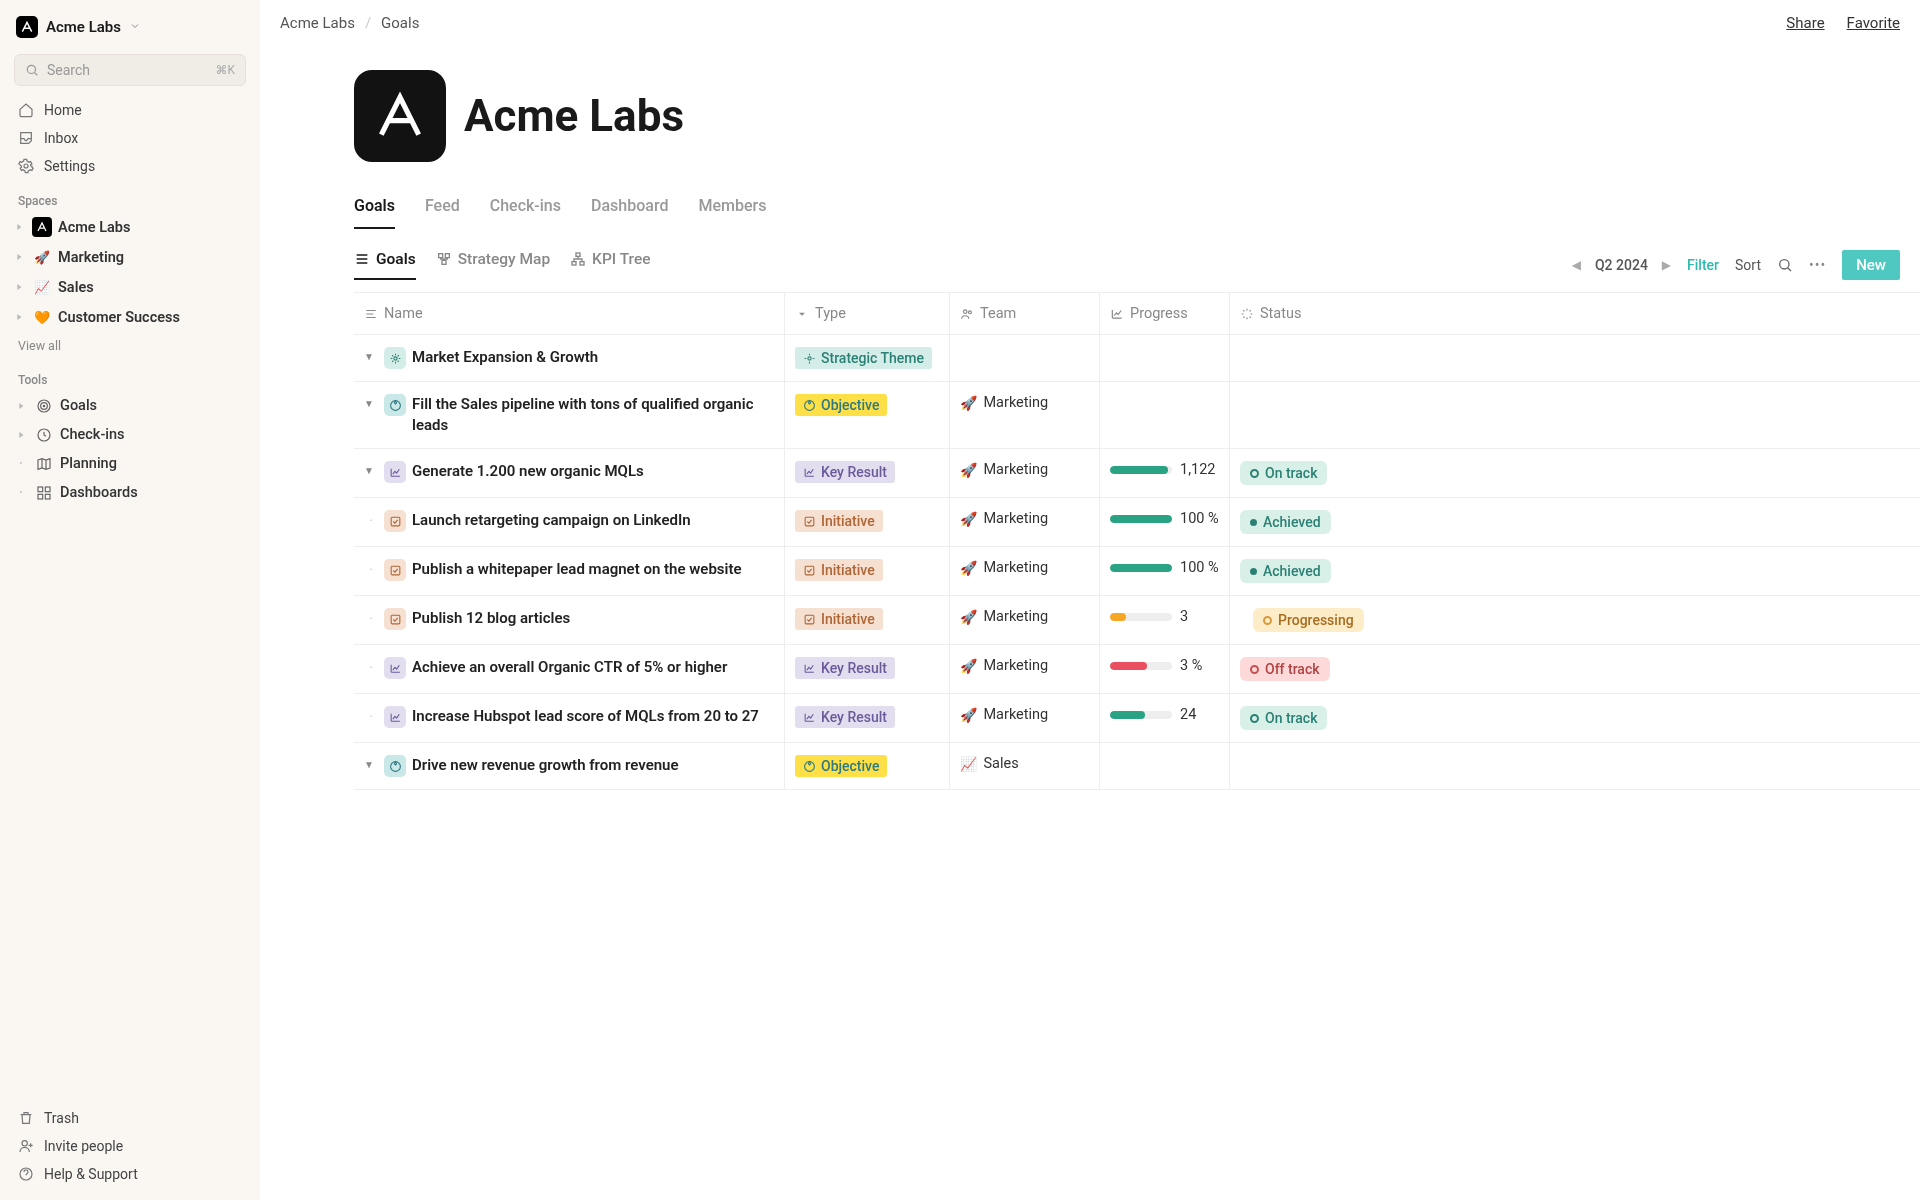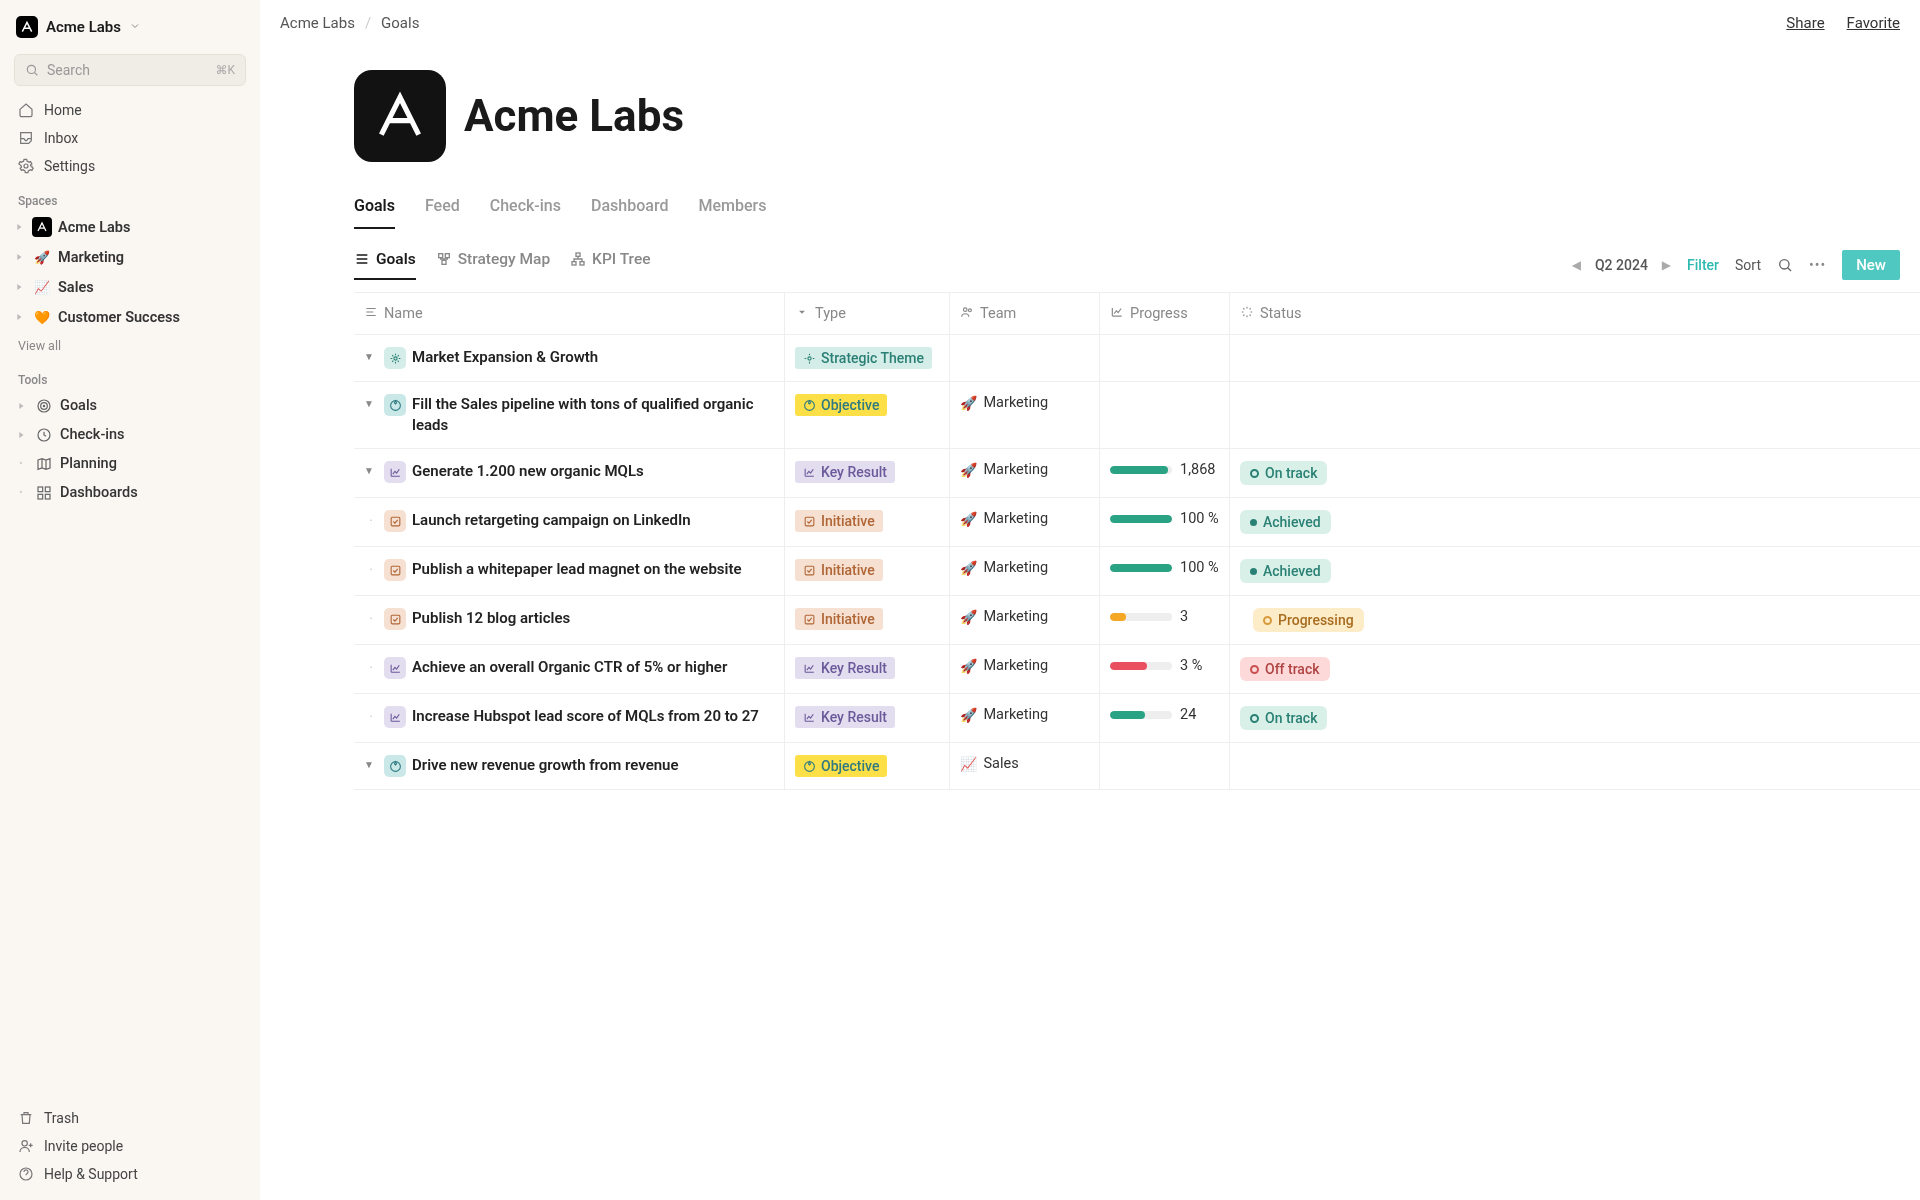--- a/index.html
+++ b/index.html
@@ -73,21 +73,21 @@
 .filter-link { color: #2dbab0; font-weight: 500; cursor: pointer; }
 .sort-link { color: #555; cursor: pointer; }
 .icon-btn { color: #666; cursor: pointer; display: flex; align-items: center; }
 .icon-btn svg { width: 16px; height: 16px; }
 .dots { cursor: pointer; color: #888; letter-spacing: 1px; }
 .new-btn { background: #4ec8c0; color: #fff; padding: 6px 14px; border-radius: 2px; font-weight: 500; cursor: pointer; font-size: 15px; }
 
 
 .table-wrap { flex: 1; overflow: auto; padding-left: 94px; }
 .grid-header { display: grid; grid-template-columns: 430px 165px 150px 130px 150px; border-top: 1px solid #eee; border-bottom: 1px solid #eee; }
-.grid-header .cell { padding: 12px 10px; color: #888; font-size: 14.5px; display: flex; gap: 6px; border-left: 1px solid #eee; }
+.grid-header .cell { padding: 12px 10px; color: #888; font-size: 14.5px; display: flex; align-items: center; gap: 6px; border-left: 1px solid #eee; }
 .grid-header .cell:first-child { border-left: none; }
 .grid-header svg { width: 14px; height: 14px; }
 
 .grid-row { display: grid; grid-template-columns: 430px 165px 150px 130px 150px; border-bottom: 1px solid #eee; }
 .grid-row .cell { padding: 12px 10px; border-left: 1px solid #eee; display: flex; align-items: flex-start; }
 .grid-row .cell:first-child { border-left: none; }
 
 .name-cell { display: flex; align-items: flex-start; gap: 6px; }
 .toggle-tri { color: #888; cursor: pointer; width: 14px; font-size: 10px; padding-top: 4px; flex-shrink: 0; }
 .row-bullet { color: #ccc; width: 14px; text-align: center; padding-top: 6px; flex-shrink: 0; font-size: 8px; }
@@ -487,21 +487,21 @@
             <span class="team-chip">
               <span class="team-emoji">🚀</span>
               <span>Marketing</span>
             </span>
           </div>
         <div class="cell">
             <div class="progress">
               <div class="bar">
                 <div class="bar-fill bar-green" style="width:93%"></div>
               </div>
-              <span class="progress-val">1,868</span>
+              <span class="progress-val">1,122</span>
             </div>
           </div>
         <div class="cell">
             <span class="status-pill st-green">
               <span class="status-ring"></span>
               <span>On track</span>
             </span>
           </div>
       </div>
 

